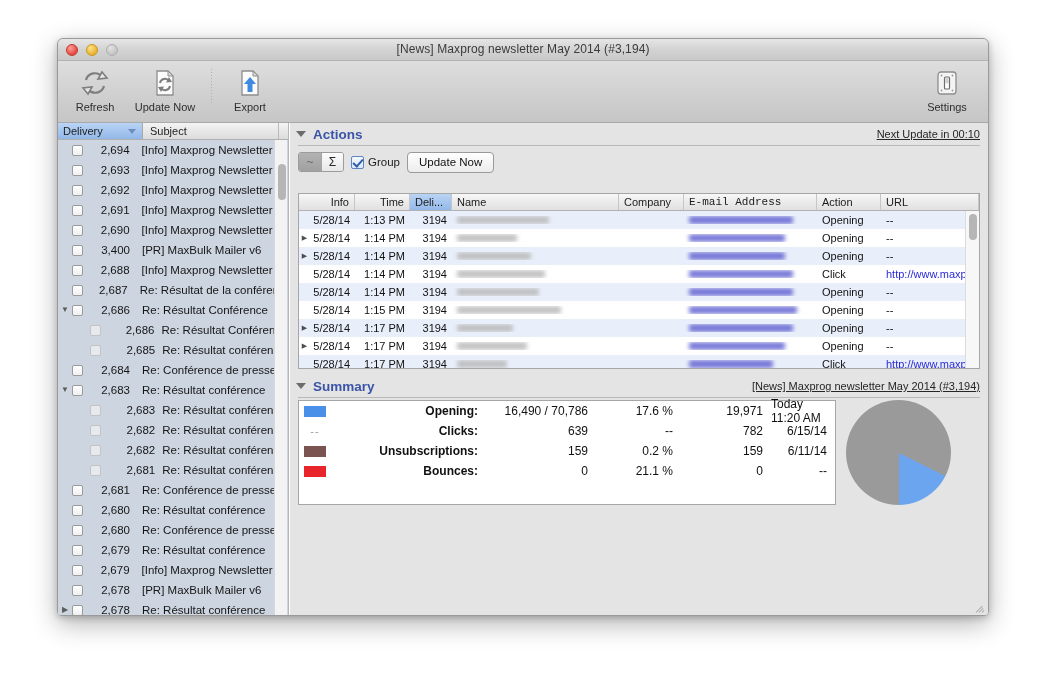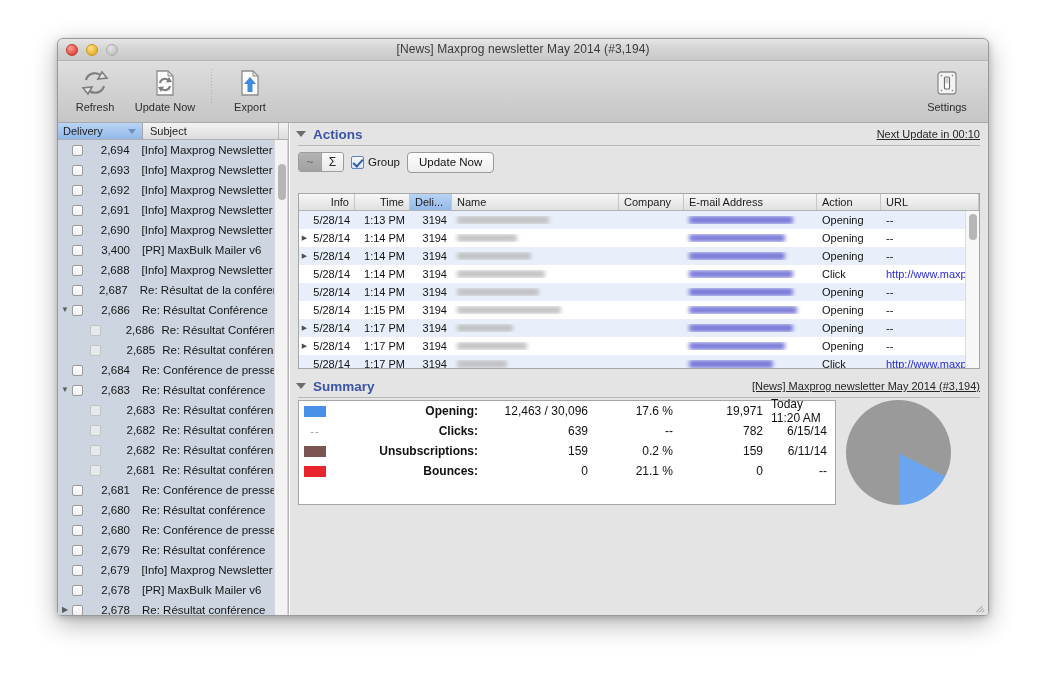--- a/index.html
+++ b/index.html
@@ -176,21 +176,21 @@
               border-bottom:1px solid #b2b2b2; }
   .th { display:flex; align-items:center; border-right:1px solid #c6c6c6; padding:0 5px; white-space:nowrap; overflow:hidden; }
   .th.sorted { background: linear-gradient(to bottom,#b9d4f5,#93b8e8); }
   .th.r { justify-content:flex-end; }
 
   .c-date  { width:56px; }
   .c-time  { width:55px; }
   .c-deli  { width:42px; }
   .c-name  { width:167px;text-align:center; }
   .c-comp  { width:65px; }
-  .c-mail  { width:133px; }
+  .c-mail  { width:133px;font-family:Liberation Mono, monospace; }
   .c-act   { width:64px; }
   .c-url   { flex:1; }
 
   .tbl-body { position:absolute; left:0; right:14px; top:17px; bottom:0; overflow:hidden; }
   .trow { display:flex; height:18px; font-size:11px; color:#111; align-items:center; }
   .trow.alt { background:#e9effa; }
   .trow .td { display:flex; align-items:center; padding:0 5px; white-space:nowrap; overflow:hidden; }
   .trow .td.r { justify-content:flex-end; }
   .trow .tri {
     width:11px; flex:0 0 11px; font-size:7px; color:#4e4e4e; text-align:center;
@@ -690,21 +690,21 @@
         </div>
         <div class="sect-rule" style="position:absolute; left:0; right:0; top:274px;"></div>
 
         <div class="sum-wrap">
           <div id="sum-rows">
               <div class="sum-row">
                 <span class="cell swatch-cell">
                   <span class="swatch" style="background:#4a90e8"></span>
                 </span>
                 <span class="cell sum-label">Opening:</span>
-                <span class="cell sh-unique">12,463 / 30,096</span>
+                <span class="cell sh-unique">16,490 / 70,786</span>
                 <span class="cell sh-ratio">17.6 %</span>
                 <span class="cell sh-total">19,971</span>
                 <span class="cell sh-last">Today 11:20 AM</span>
               </div>
               <div class="sum-row">
                 <span class="cell swatch-cell">
                   <span class="dashes">--</span>
                 </span>
                 <span class="cell sum-label">Clicks:</span>
                 <span class="cell sh-unique">639</span>

